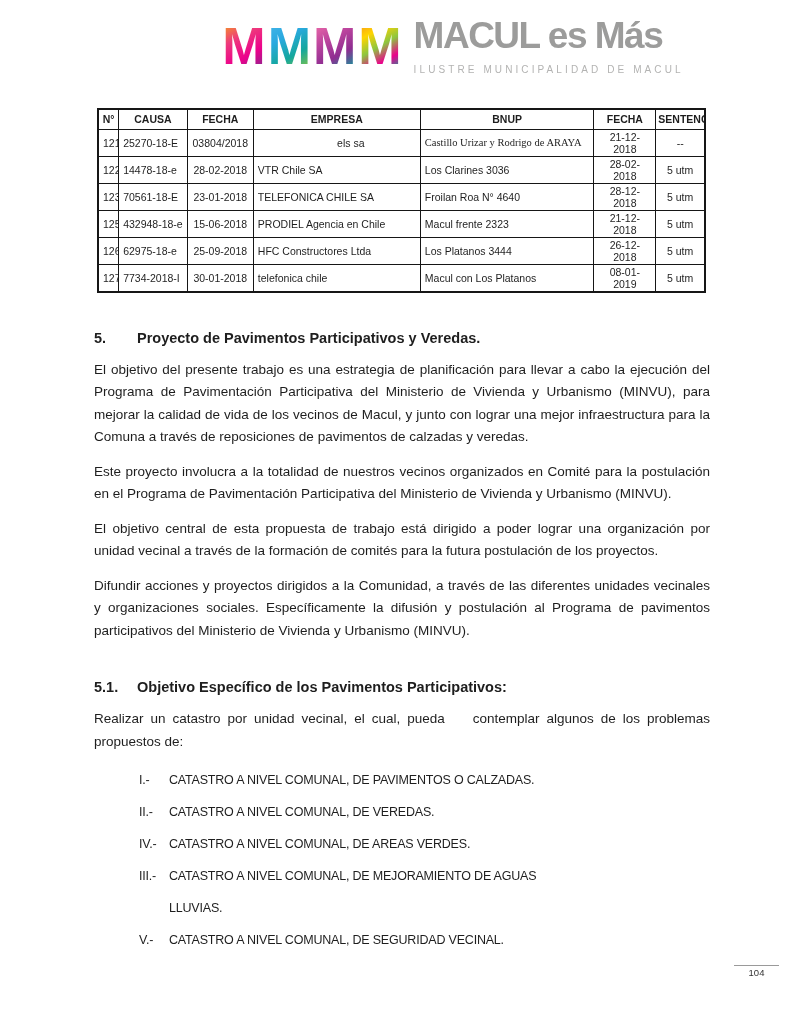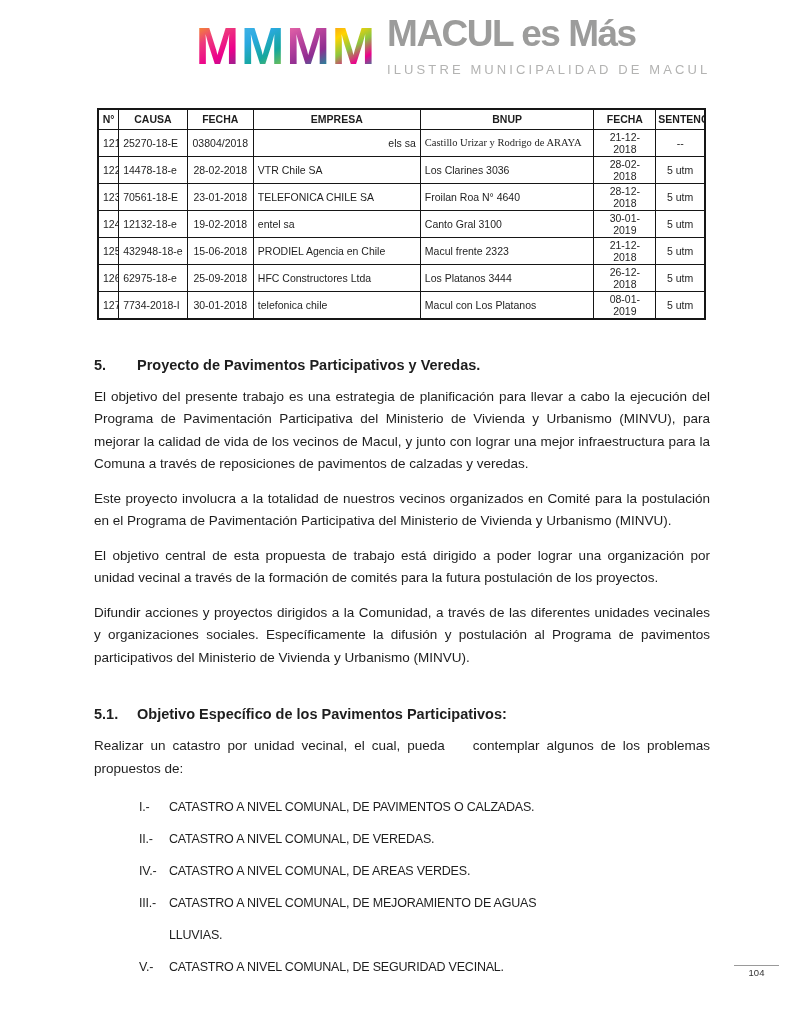--- a/index.html
+++ b/index.html
@@ -20,21 +20,21 @@
   .logo-m {
     font-size:52px; line-height:46px; font-weight:800;
     -webkit-background-clip:text; background-clip:text; color:transparent;
   }
   .logo-text { display:flex; flex-direction:column; }
   .logo-title {
     font-size:37px; line-height:36px; font-weight:700; letter-spacing:-1.5px;
     color:var(--c-title,#9c9c9b); white-space:nowrap;
   }
   .logo-subtitle {
-    font-size:13px; letter-spacing:3.1px; color:var(--c-subtitle,#b3b3b2);
+    font-size:10px; letter-spacing:3.1px; color:var(--c-subtitle,#b3b3b2);
     margin-top:10px; white-space:nowrap;
   }
 
   
   .data-table {
     border-collapse:collapse; table-layout:fixed;
     margin:30px 0 0 97px; width:609px;
     border:2px solid var(--c-border,#161616);
   }
   .data-table th, .data-table td {
@@ -100,50 +100,41 @@
           <th>BNUP</th>
           <th>FECHA</th>
           <th>SENTENCIA</th>
         </tr>
     </thead>
     <tbody>
         <tr>
           <td style="text-align: center;">121</td>
           <td style="text-align: left;">25270-18-E</td>
           <td style="text-align: center;">03804/2018</td>
-          <td style="text-align: right; padding-left: 32px;">els sa</td>
+          <td style="text-align: center; padding-left: 32px;">els sa</td>
           <td style="text-align: left; font-family: Liberation Serif, serif;">Castillo Urizar y Rodrigo de ARAYA</td>
           <td style="text-align: center;">21-12-2018</td>
           <td style="text-align: center;">--</td>
         </tr>
         <tr>
           <td style="text-align: center;">122</td>
           <td style="text-align: left;">14478-18-e</td>
           <td style="text-align: center;">28-02-2018</td>
           <td style="text-align: left;">VTR Chile SA</td>
           <td style="text-align: left;">Los Clarines 3036</td>
           <td style="text-align: center;">28-02-2018</td>
           <td style="text-align: center;">5 utm</td>
         </tr>
         <tr>
           <td style="text-align: center;">123</td>
           <td style="text-align: left;">70561-18-E</td>
           <td style="text-align: center;">23-01-2018</td>
           <td style="text-align: left;">TELEFONICA CHILE SA</td>
           <td style="text-align: left;">Froilan Roa N° 4640</td>
           <td style="text-align: center;">28-12-2018</td>
-          <td style="text-align: center;">5 utm</td>
-        </tr>
-        <tr>
-          <td style="text-align: center;">124</td>
-          <td style="text-align: left;">12132-18-e</td>
-          <td style="text-align: center;">19-02-2018</td>
-          <td style="text-align: left;">entel sa</td>
-          <td style="text-align: left;">Canto Gral  3100</td>
-          <td style="text-align: center;">30-01-2019</td>
           <td style="text-align: center;">5 utm</td>
         </tr>
         <tr>
           <td style="text-align: center;">125</td>
           <td style="text-align: left;">432948-18-e</td>
           <td style="text-align: center;">15-06-2018</td>
           <td style="text-align: left;">PRODIEL Agencia en Chile</td>
           <td style="text-align: left;">Macul frente 2323</td>
           <td style="text-align: center;">21-12-2018</td>
           <td style="text-align: center;">5 utm</td>

